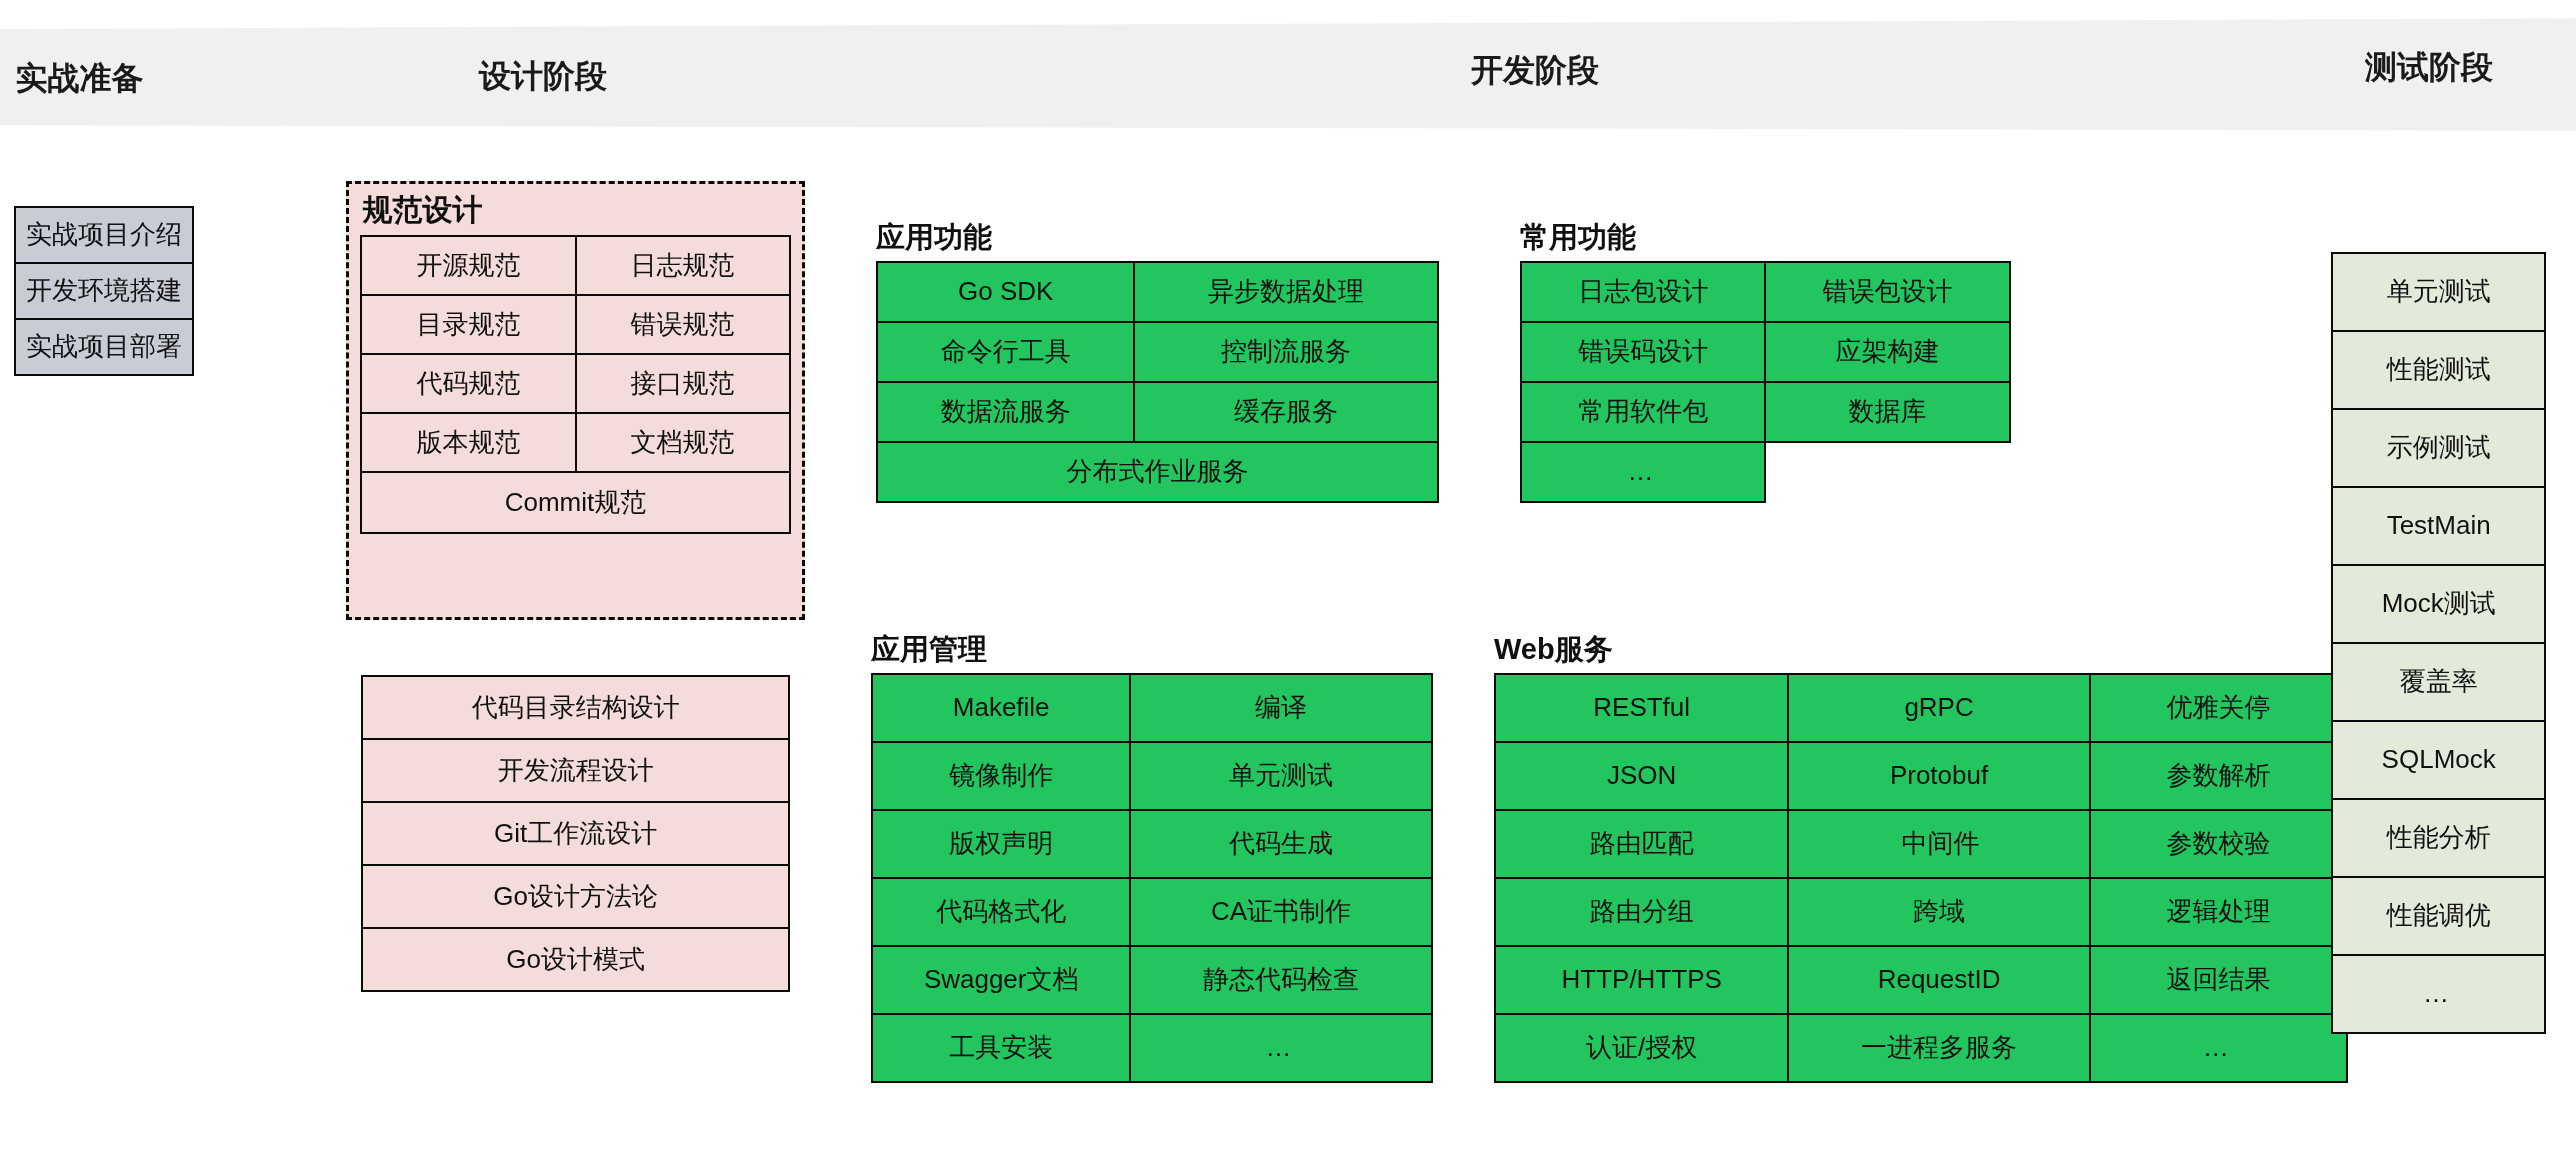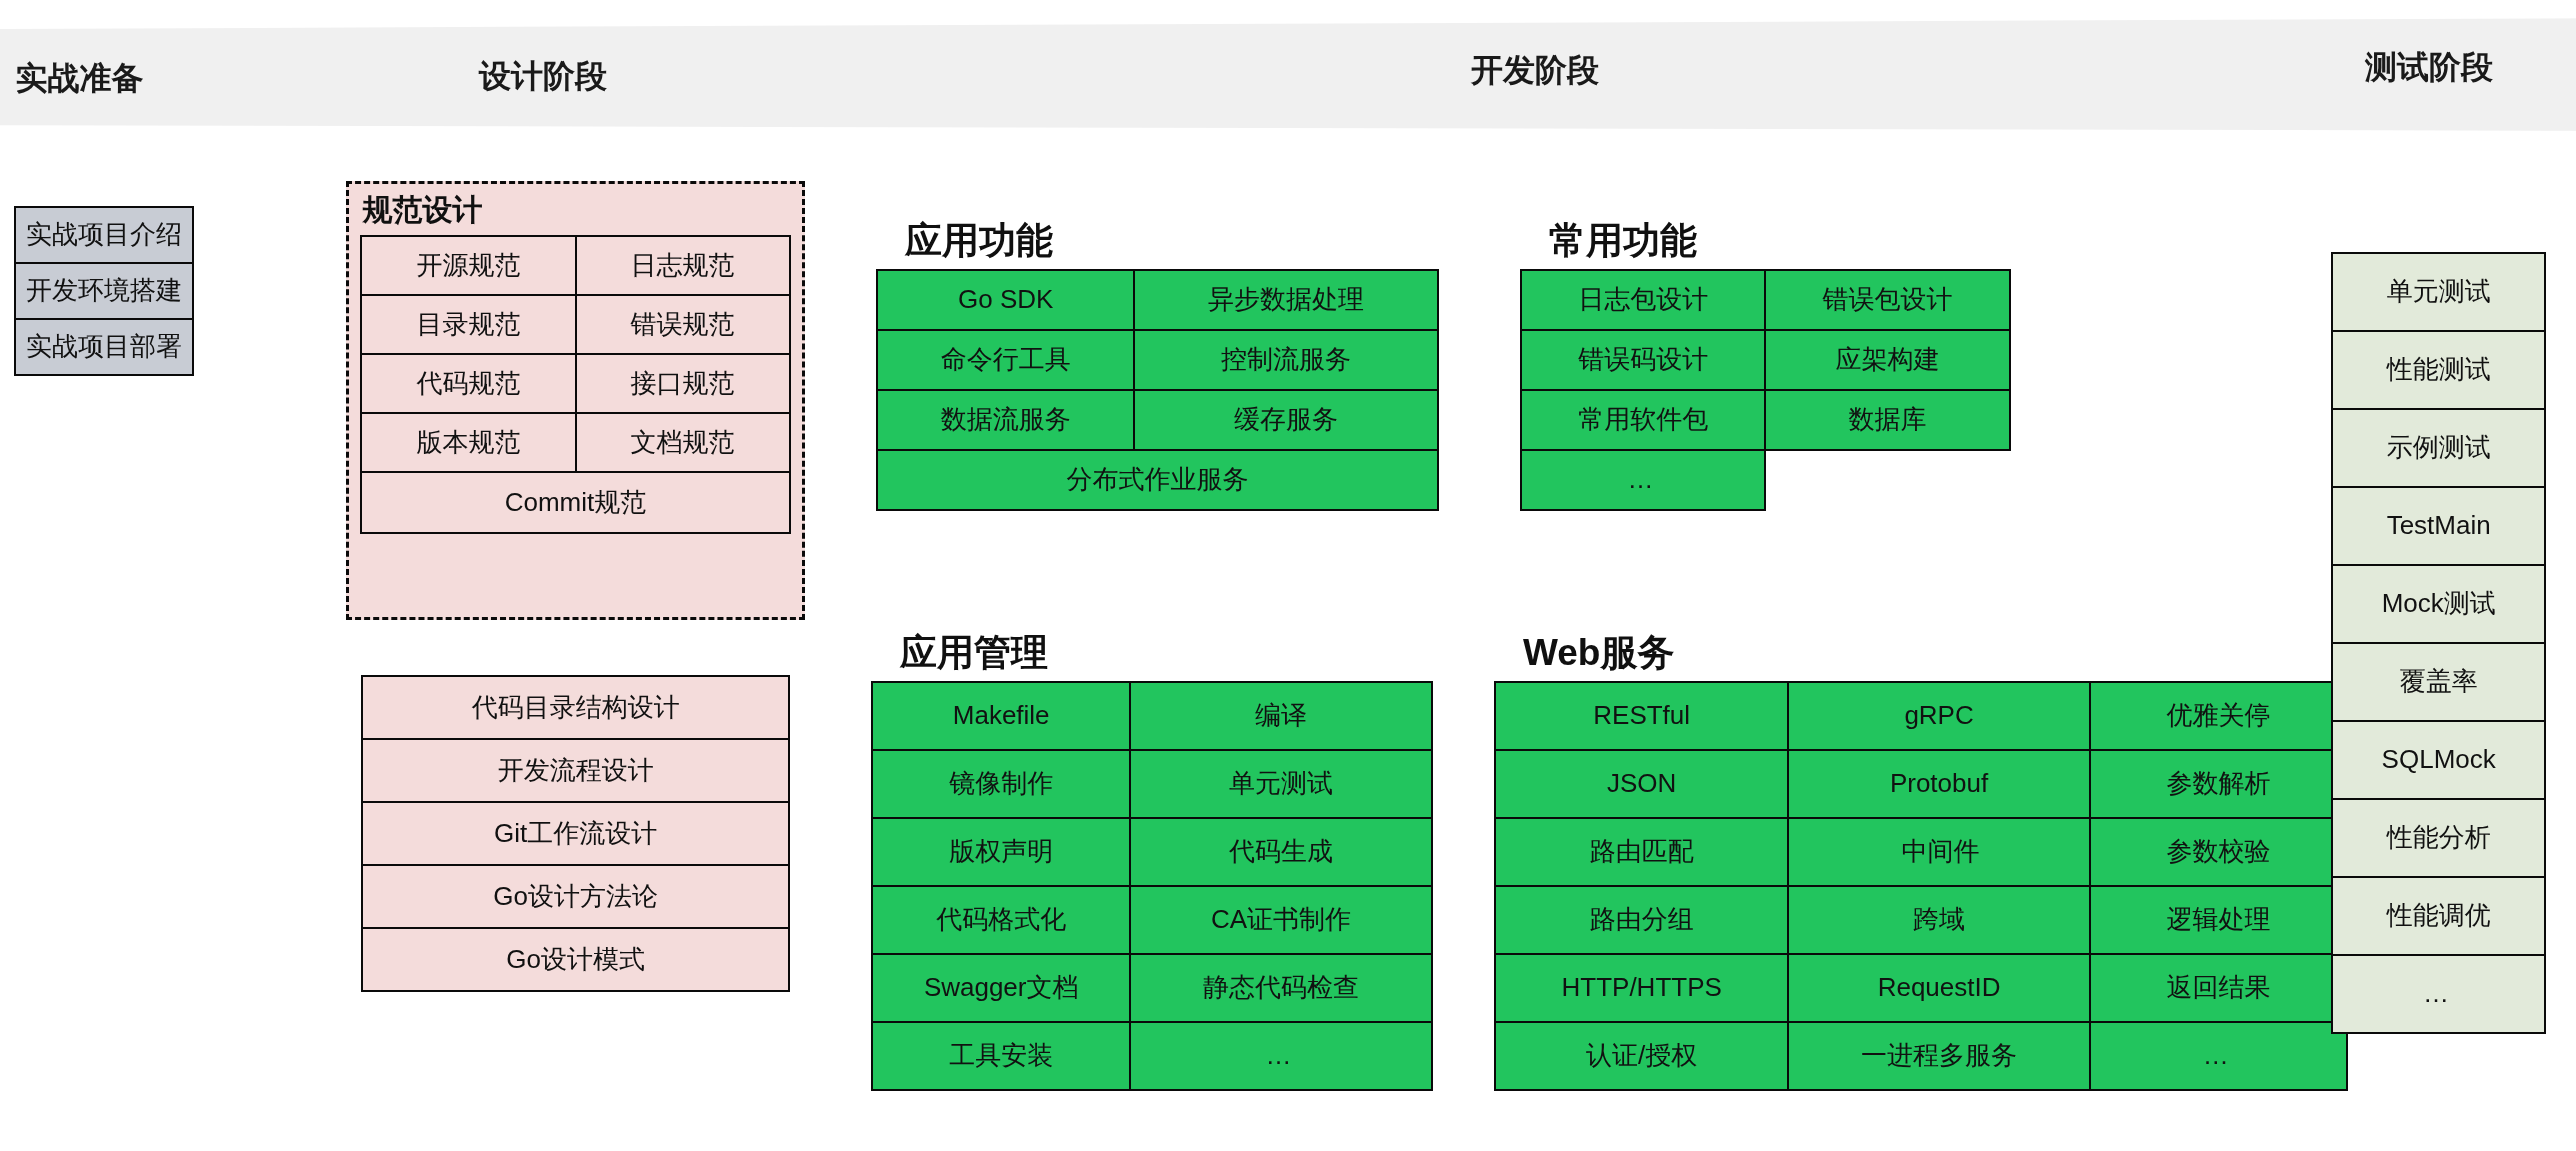--- a/index.html
+++ b/index.html
@@ -19,27 +19,26 @@
   .banner-label{
     position:absolute;
     font-size:32px;
     font-weight:700;
     color:#1a1a1a;
     white-space:nowrap;
   }
   
   .group{position:absolute;}
   .group-title{
-    font-size:37px;
+    font-size:29px;
     font-weight:700;
     color:#101010;
     margin-bottom:8.2px;
     white-space:nowrap;
     line-height:1.05;
-    margin-left:29px;
   }
   table.grid{
     border-collapse:collapse;
     table-layout:fixed;
   }
   table.grid td{
     border:2.6px solid #0a0a0a;
     text-align:center;
     vertical-align:middle;
     font-size:26px;

